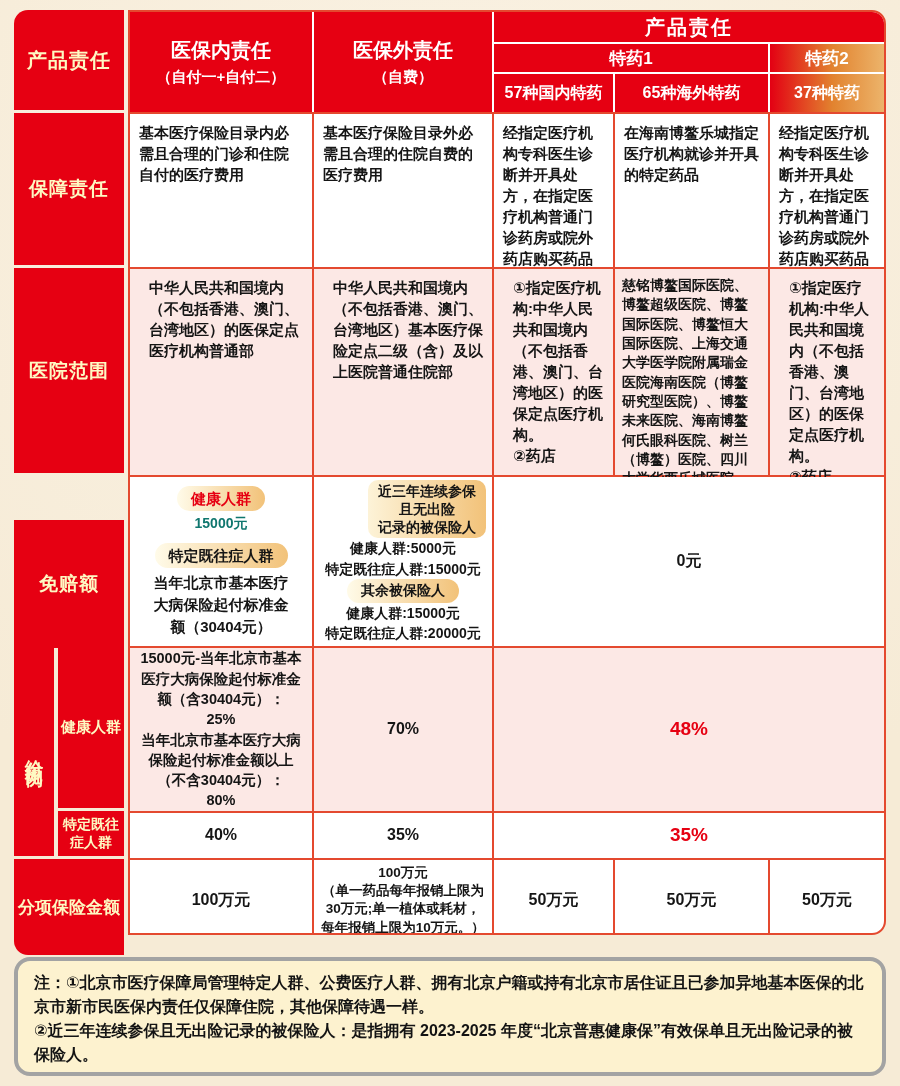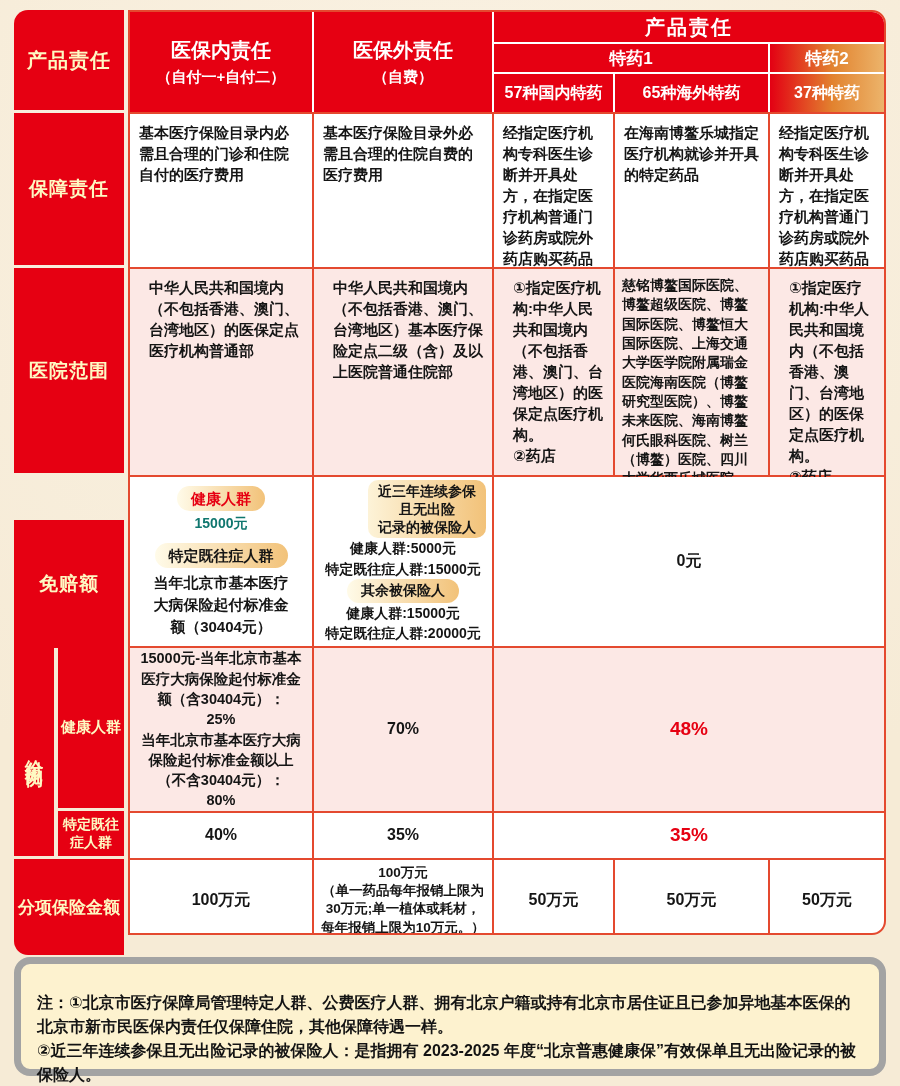--- a/index.html
+++ b/index.html
@@ -82,22 +82,22 @@
     border-radius:10px; padding:2px 8px; font-size:14px; font-weight:bold;
     text-align:center; line-height:1.3; color:#151515;margin-left:48px;
   }
   .amount-red { color:#0f766e; font-size:14px; font-weight:bold; margin:3px 0 10px 0; }
   .ded-line { font-size:14px; font-weight:bold; line-height:1.45; }
   .gap6 { height:6px; } .gap4 { height:4px; }
 
   
   .note {
     position:absolute; left:14px; top:957px; width:872px; height:119px;
-    box-sizing:border-box; background:#fdf2cf; border:7px solid #a3a3a3;
-    border-radius:16px; padding:27px 16px; font-size:16px; font-weight:bold;
+    box-sizing:border-box; background:#fdf2cf; border:4px solid #a3a3a3;
+    border-radius:16px; padding:10px 16px; font-size:16px; font-weight:bold;
     line-height:1.5; white-space:pre-line; color:#131313;
   }
 </style>
 </head>
 <body>
 
 <div class="table">
 
   <div class="labels">
     <div class="lbl lbl-product">产品责任</div>

